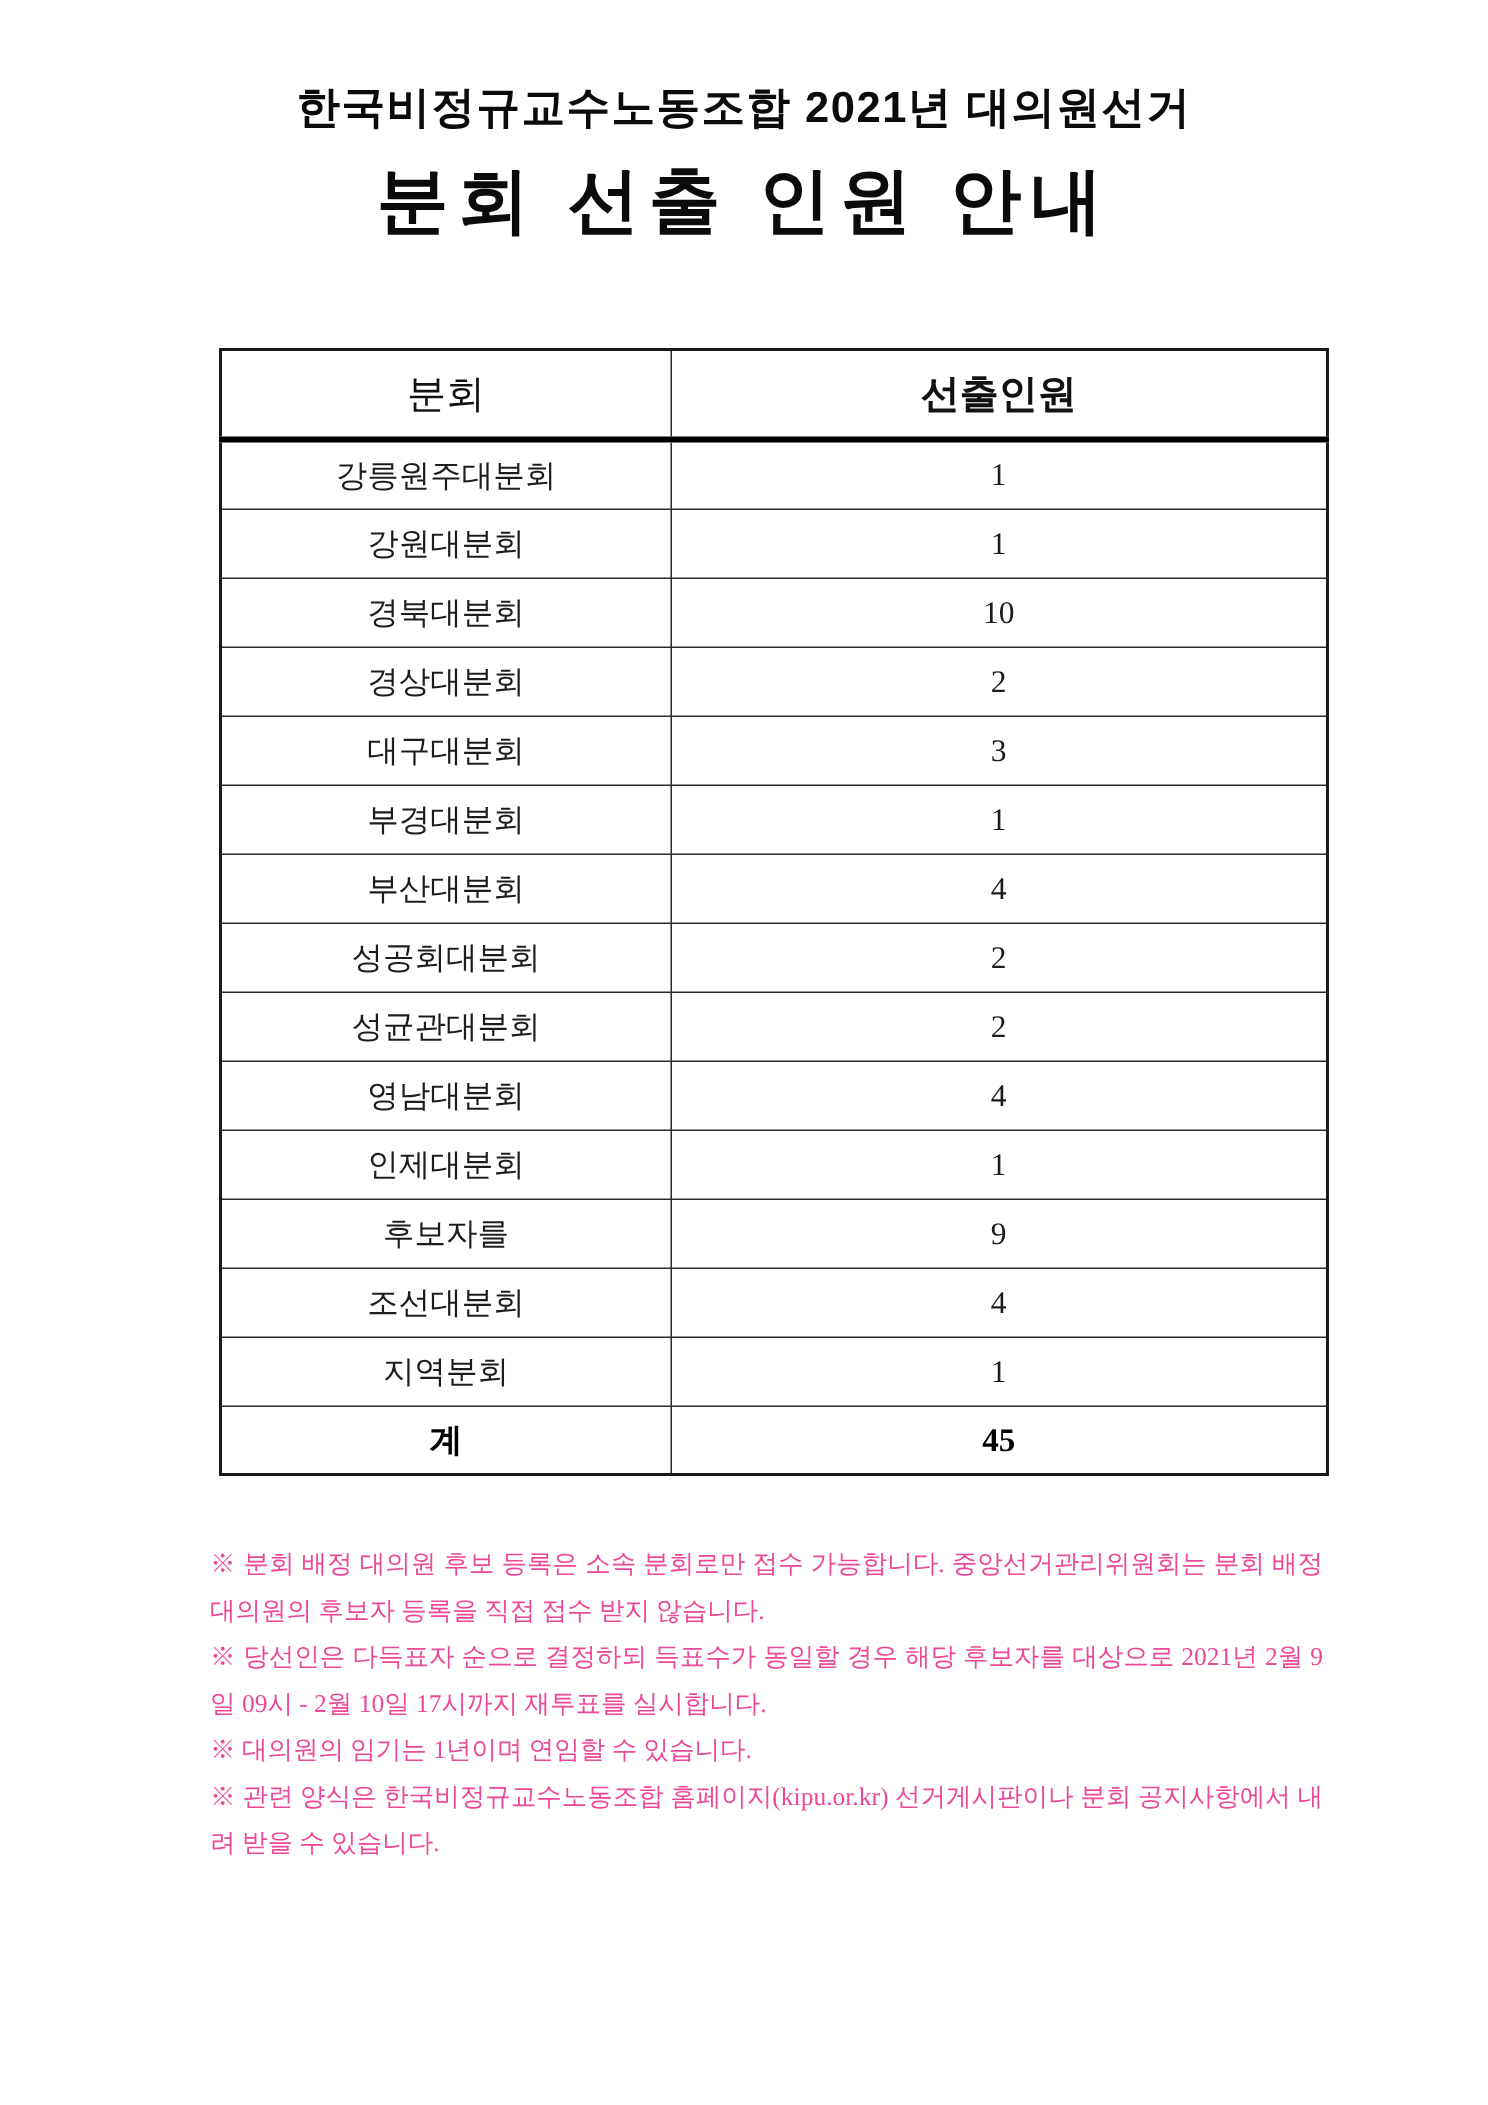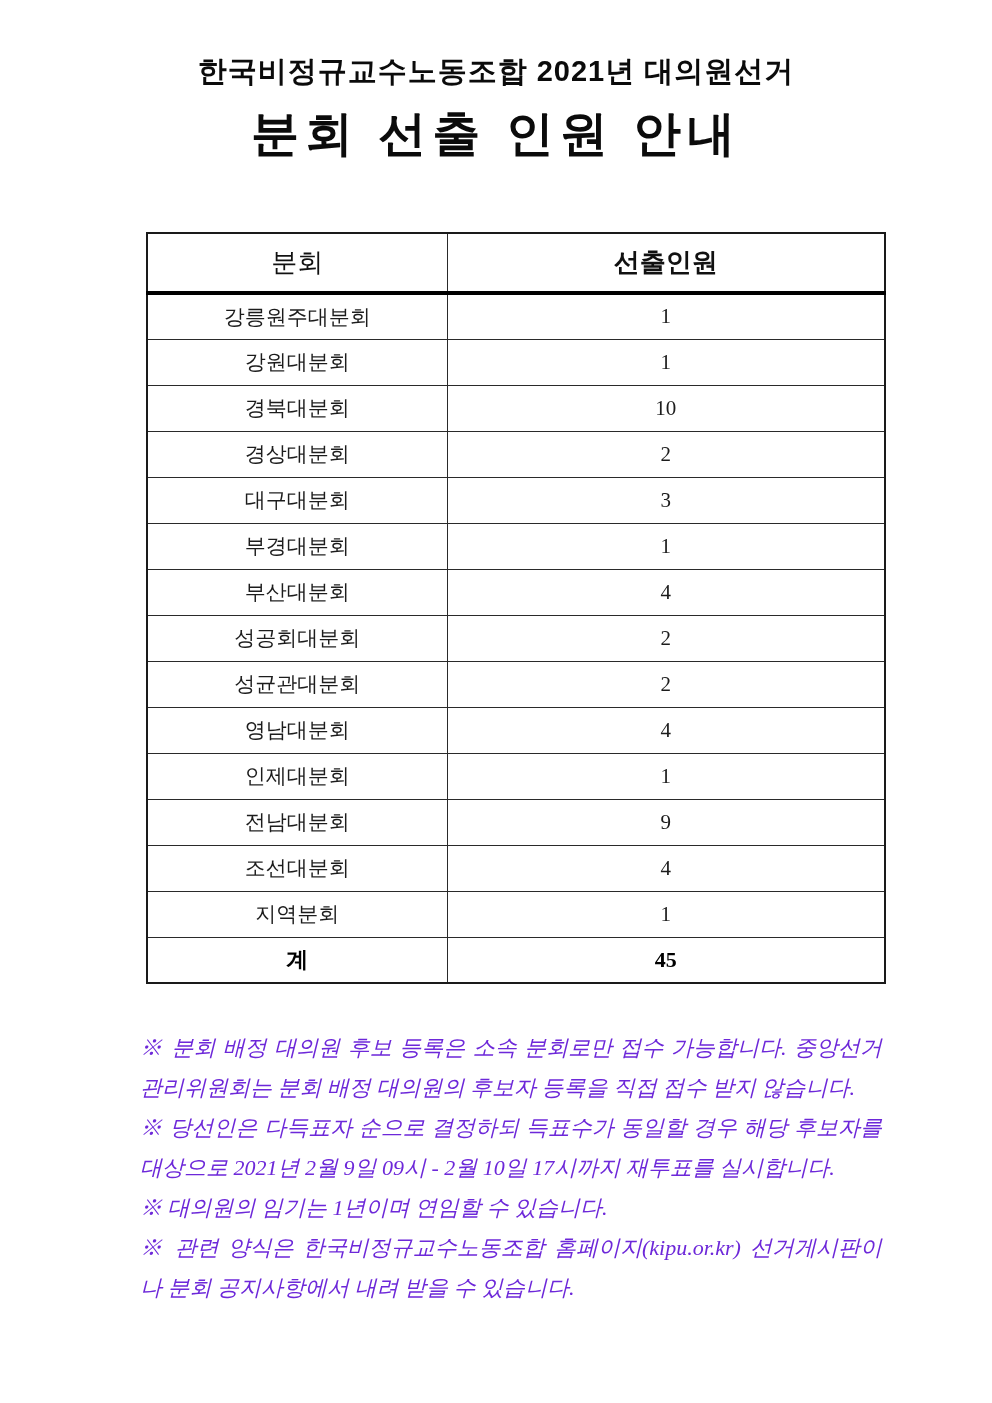--- a/index.html
+++ b/index.html
@@ -62,26 +62,25 @@
   table.roster tr.total-row td {
     font-weight: bold;
     font-size: 22px;
     color: #000000;
   }
   .notes {
     width: 742px;
     margin: 44px 0 0 140px;
   }
   .note {
-    font-size: 22px;
+    font-size: 17px;
     line-height: 1.82;
     text-align: justify;
-    color: #6d28d9;
+    color: #ec4899;
     word-break: break-all;
-    font-style: italic;
   }
 </style>
 </head>
 <body>
 
 <div class="page">
 
   <div class="title-block">
     <div class="title-sub">한국비정규교수노동조합 2021년 대의원선거</div>
     <div class="title-main">분회 선출 인원 안내</div>
@@ -137,21 +136,21 @@
         </tr>
         <tr>
           <td>영남대분회</td>
           <td>4</td>
         </tr>
         <tr>
           <td>인제대분회</td>
           <td>1</td>
         </tr>
         <tr>
-          <td>전남대분회</td>
+          <td>후보자를</td>
           <td>9</td>
         </tr>
         <tr>
           <td>조선대분회</td>
           <td>4</td>
         </tr>
         <tr>
           <td>지역분회</td>
           <td>1</td>
         </tr>

